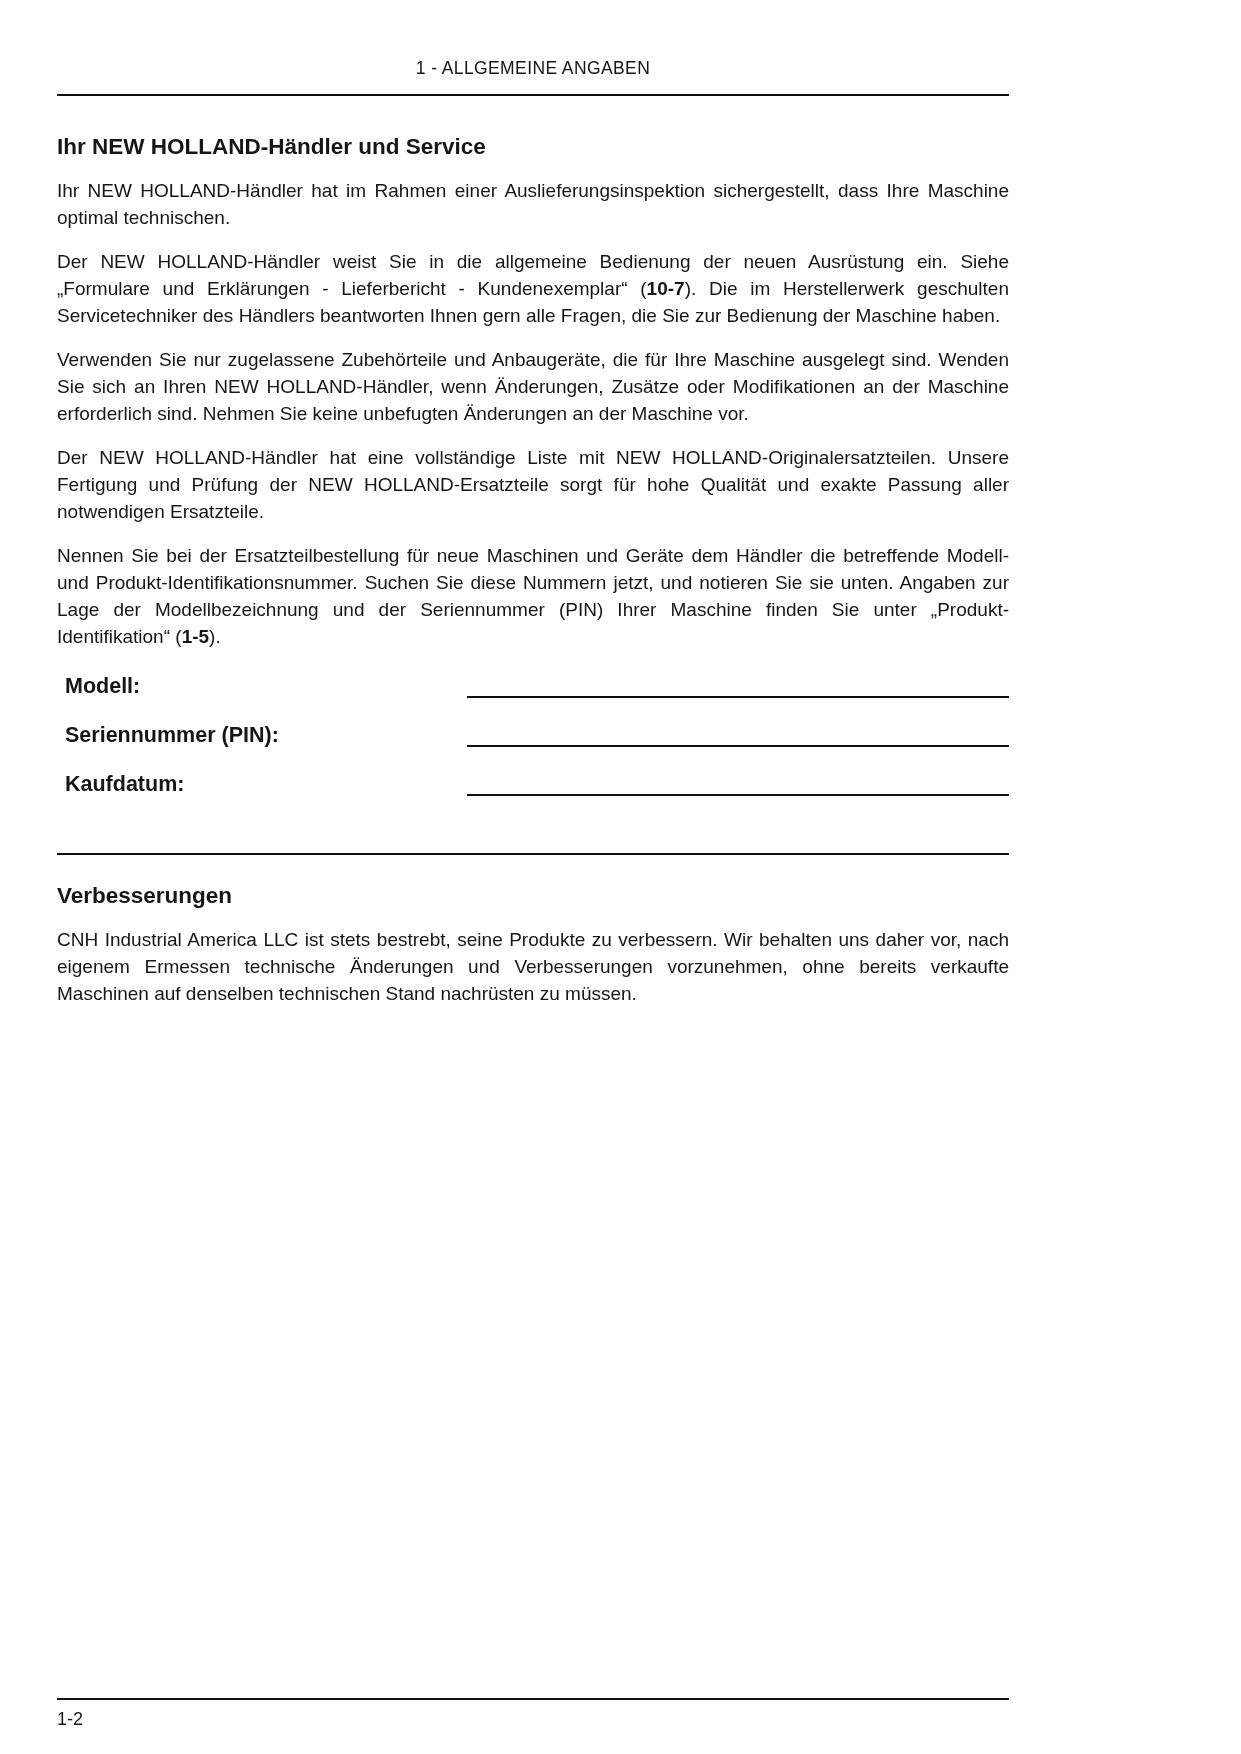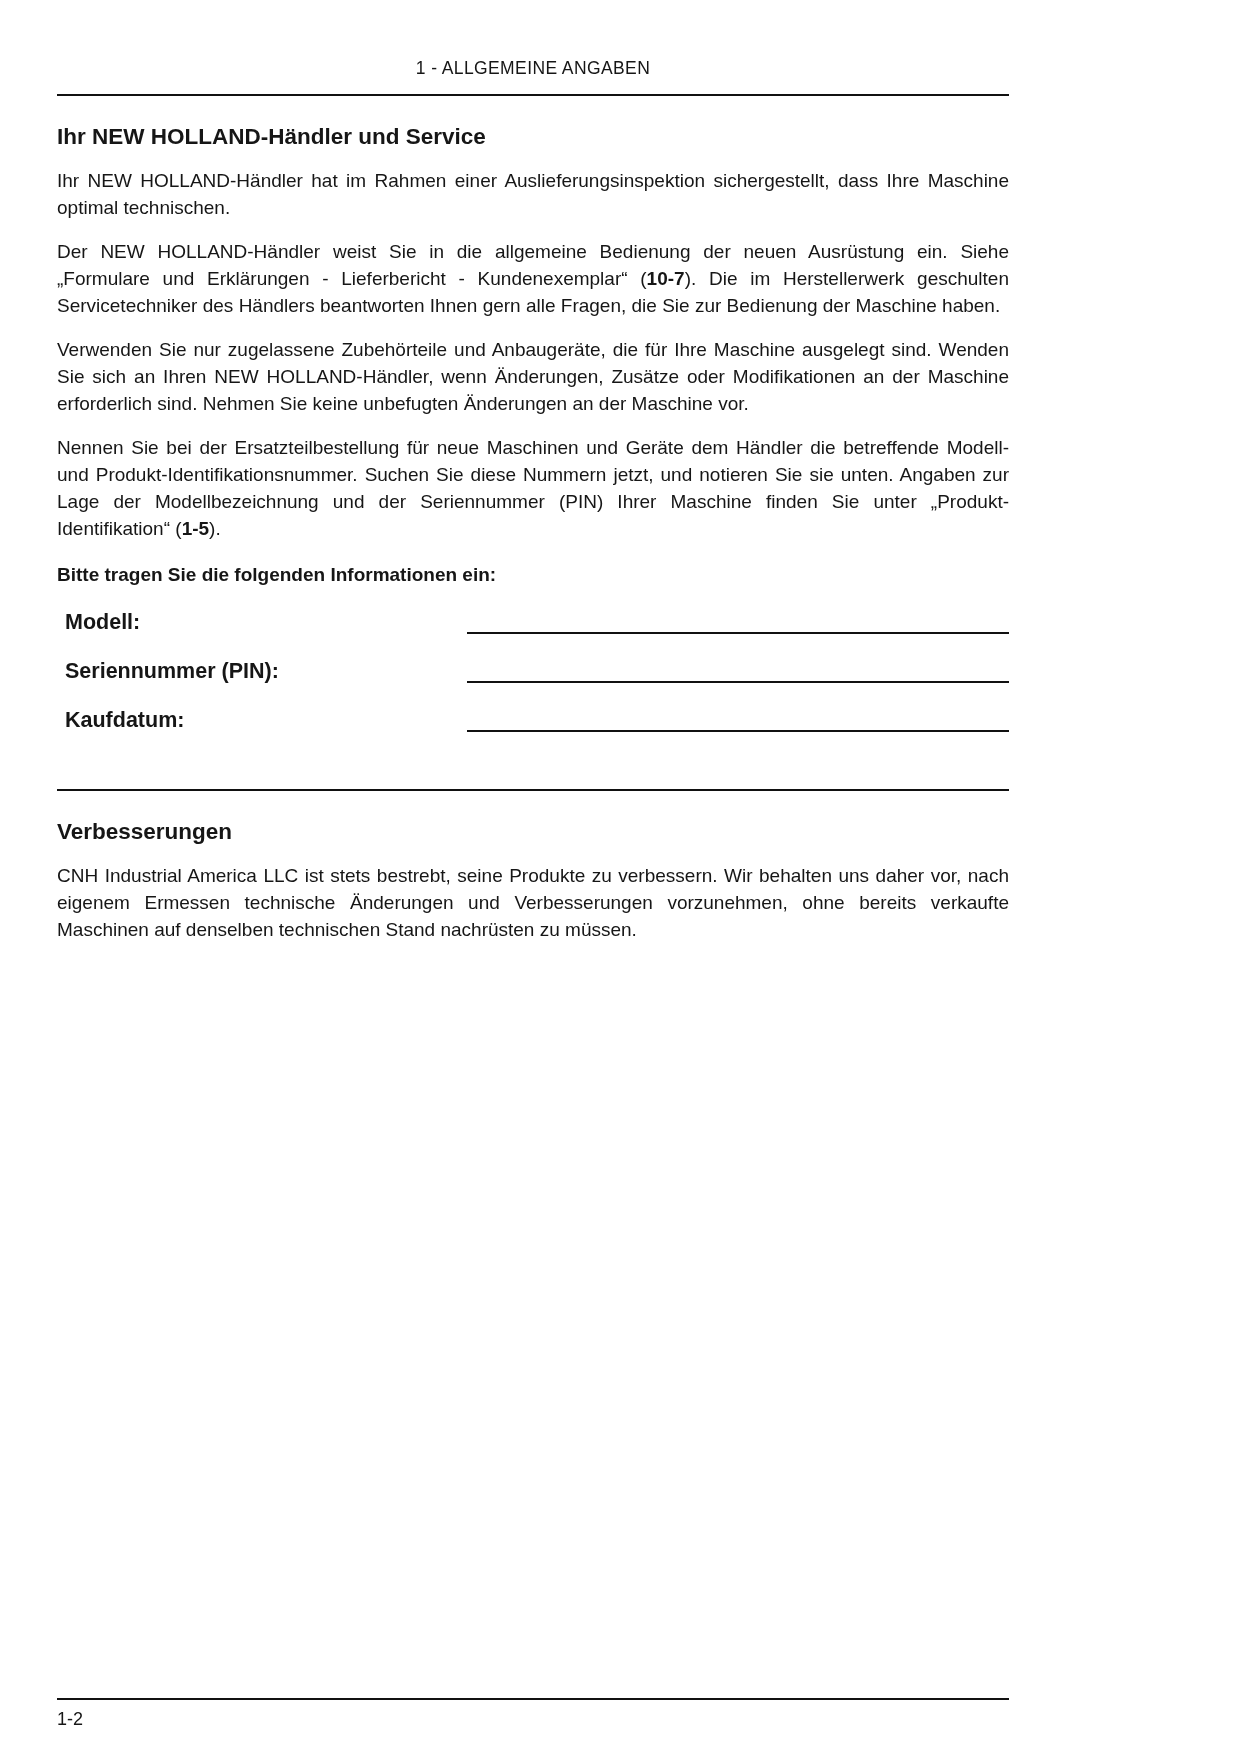--- a/index.html
+++ b/index.html
@@ -24,21 +24,21 @@
     font-size: 17.5px;
     letter-spacing: 0.4px;
   }
   .rule {
     border: none;
     border-top: 2.5px solid #111;
     height: 0;
   }
   .header-rule { margin-top: 15px; }
   .section-title {
-    margin-top: 28px;
+    margin-top: 38px;
     font-size: 22.5px;
     font-weight: bold;
   }
   .section-title.second { margin-top: 28px; }
   p.body {
     margin-top: 17px;
     font-size: 19px;
     line-height: 27px;
     text-align: justify;
     text-justify: inter-word;
@@ -91,24 +91,24 @@
     <div class="rule header-rule"></div>
 
     <h1 class="section-title">Ihr NEW HOLLAND-Händler und Service</h1>
 
     <p class="body">Ihr NEW HOLLAND-Händler hat im Rahmen einer Auslieferungsinspektion sichergestellt, dass Ihre Maschine optimal technischen.</p>
 
     <p class="body"><span>Der NEW HOLLAND-Händler weist Sie in die allgemeine Bedienung der neuen Ausrüstung ein. Siehe „Formulare und Erklärungen - Lieferbericht - Kundenexemplar“ (</span><span class="bold">10-7</span><span>). Die im Herstellerwerk geschulten Servicetechniker des Händlers beantworten Ihnen gern alle Fragen, die Sie zur Bedienung der Maschine haben.</span></p>
 
     <p class="body">Verwenden Sie nur zugelassene Zubehörteile und Anbaugeräte, die für Ihre Maschine ausgelegt sind. Wenden Sie sich an Ihren NEW HOLLAND-Händler, wenn Änderungen, Zusätze oder Modifikationen an der Maschine erforderlich sind. Nehmen Sie keine unbefugten Änderungen an der Maschine vor.</p>
 
+    <p class="body">Der NEW HOLLAND-Händler hat eine vollständige Liste mit NEW HOLLAND-Originalersatzteilen. Unsere Fertigung und Prüfung der NEW HOLLAND-Ersatzteile sorgt für hohe Qualität und exakte Passung aller notwendigen Ersatzteile.</p>
 
     <p class="body"><span>Nennen Sie bei der Ersatzteilbestellung für neue Maschinen und Geräte dem Händler die betreffende Modell- und Produkt-Identifikationsnummer. Suchen Sie diese Nummern jetzt, und notieren Sie sie unten. Angaben zur Lage der Modellbezeichnung und der Seriennummer (PIN) Ihrer Maschine finden Sie unter „Produkt-Identifikation“ (</span><span class="bold">1-5</span><span>).</span></p>
 
-    <p class="form-intro">Bitte tragen Sie die folgenden Informationen ein:</p>
 
     <div class="form-row">
       <span class="form-label">Modell:</span>
       <span class="form-line"></span>
     </div>
 
     <div class="form-row">
       <span class="form-label">Seriennummer (PIN):</span>
       <span class="form-line"></span>
     </div>

